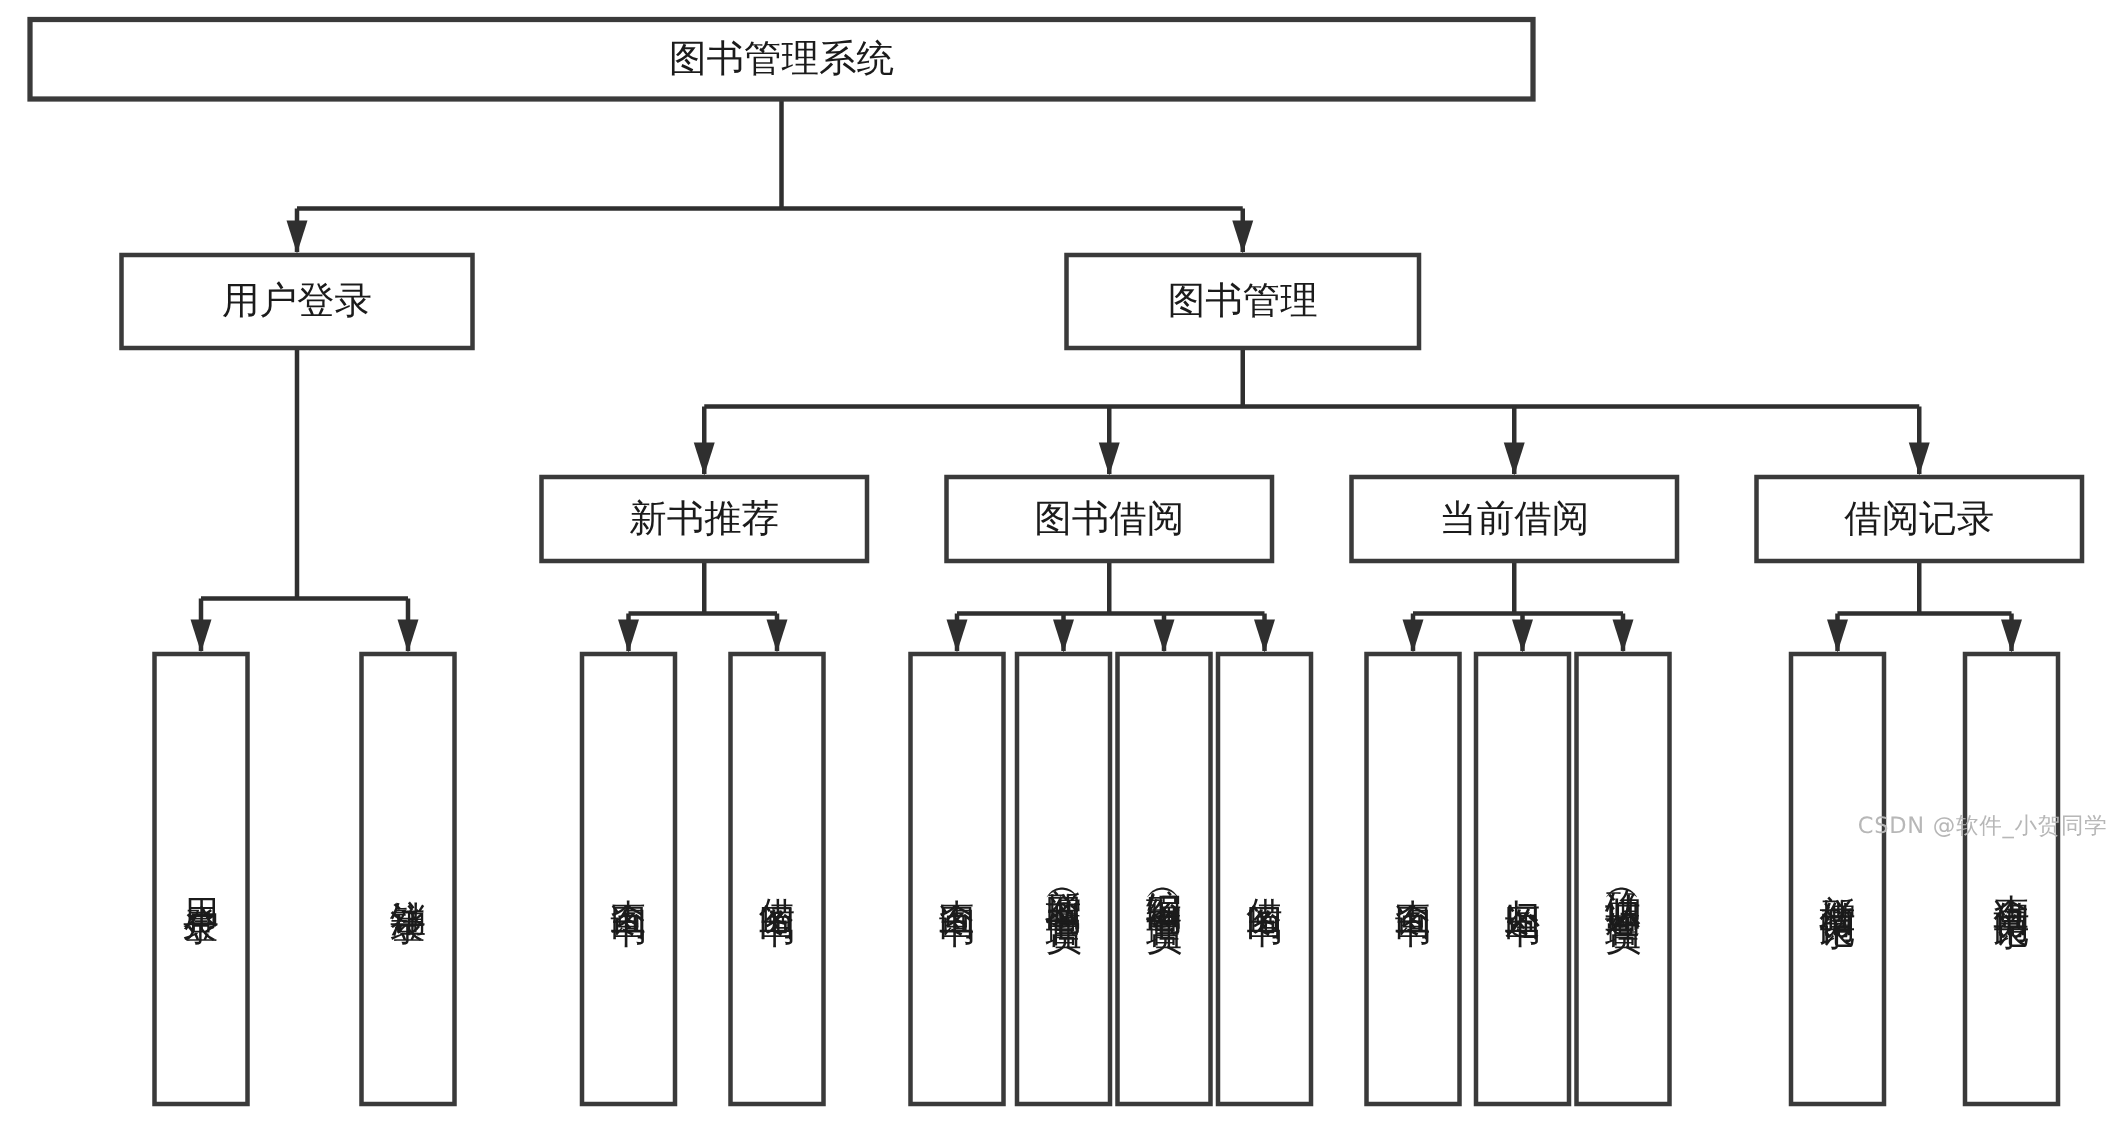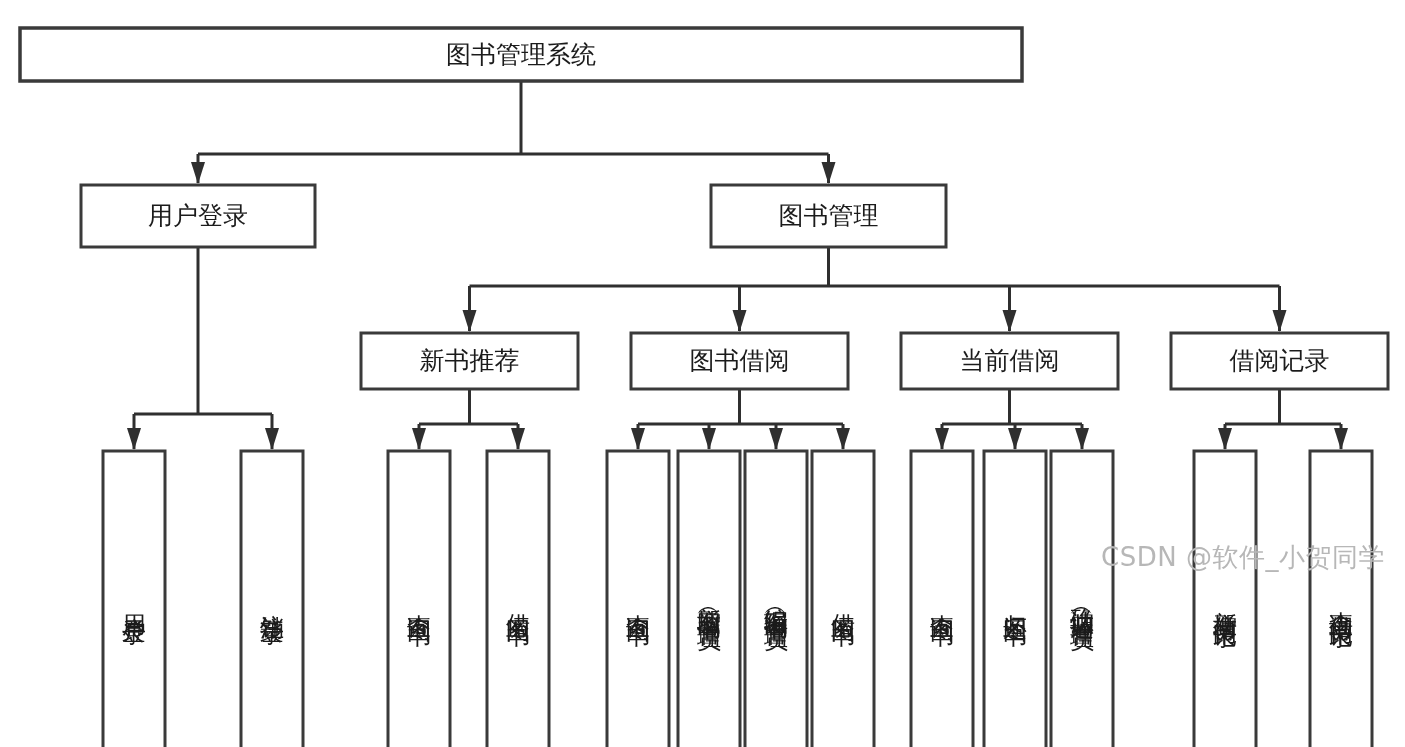--- a/index.html
+++ b/index.html
@@ -12,21 +12,20 @@
     width: 1405px;
     height: 747px;
     font-family: "DejaVu Sans", "Liberation Sans", sans-serif;
     overflow: hidden;
   }
   #diagram-root {
     position: relative;
     width: 1405px;
     height: 564px;
     background: #ffffff;
-    margin-top: 15px;
   }
   svg.diagram-canvas {
     position: absolute;
     left: 0;
     top: 0;
     width: 1405px;
     height: 747px;
     display: block;
   }
   
@@ -81,24 +80,24 @@
     font-family: "DejaVu Sans", "Liberation Sans", sans-serif;
     font-size: 24px;
     line-height: 1;
     letter-spacing: 3px;
     color: #1b1b1b;
     white-space: nowrap;
     text-align: center;
   }
   .watermark {
     position: absolute;
-    right: 20px;
+    right: 0;
     bottom: 4px;
     font-family: "DejaVu Sans", "Liberation Sans", sans-serif;
-    font-size: 26px;
+    font-size: 15px;
     color: #b7b7b7;
     letter-spacing: 0.5px;
     white-space: nowrap;
     pointer-events: none;
   }
 </style>
 </head>
 <body>
 
 <div id="diagram-root">

